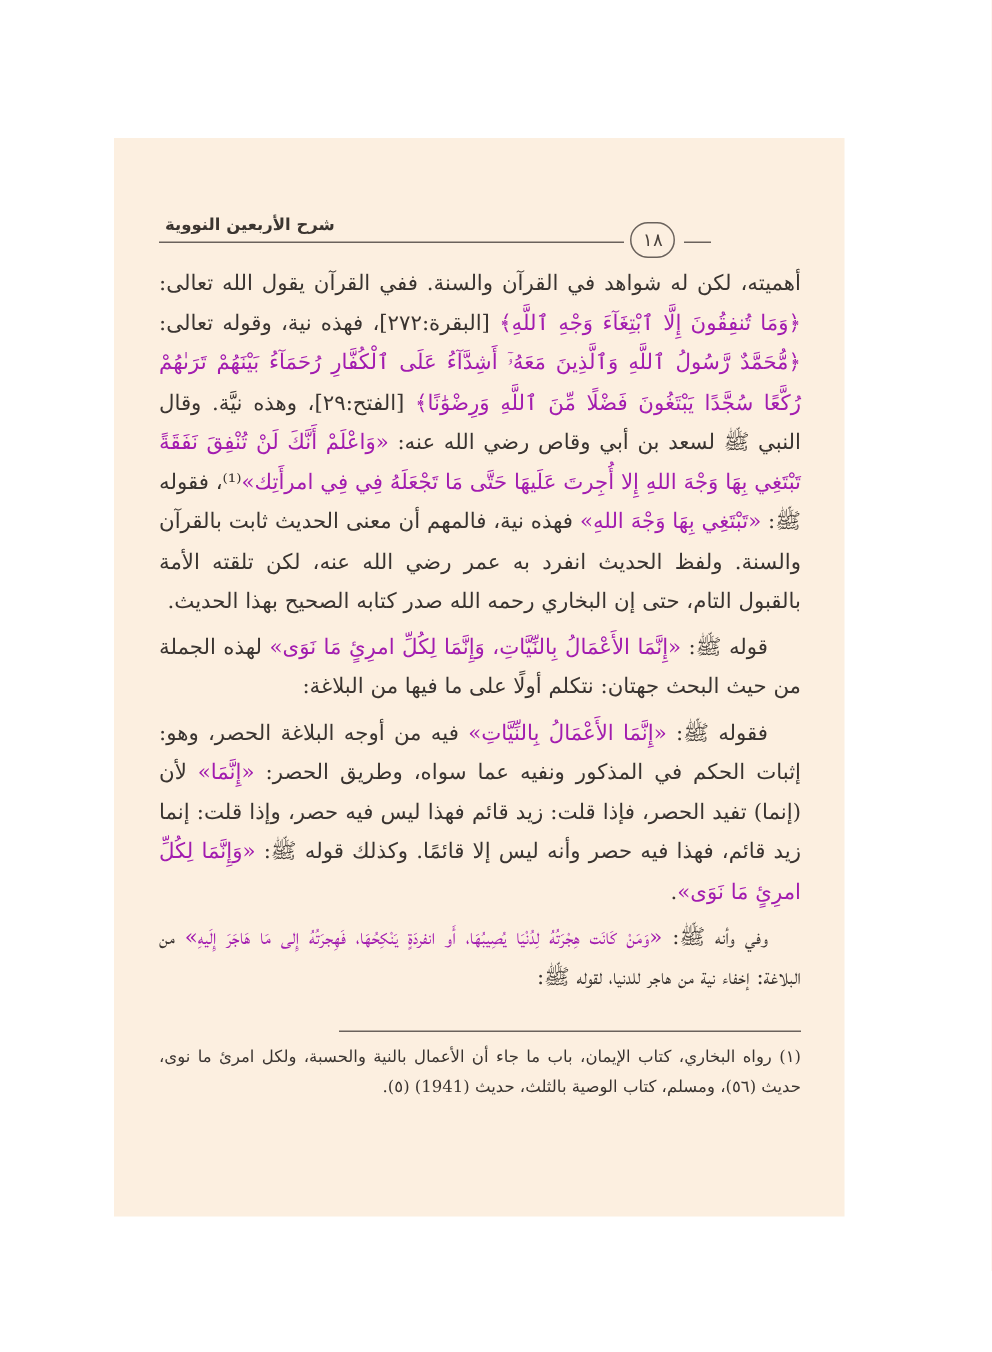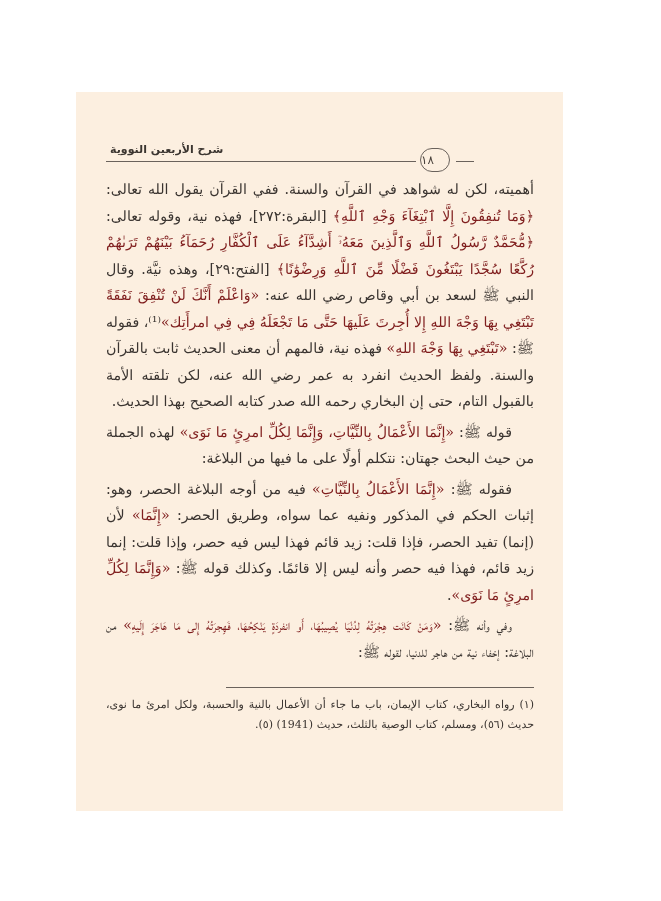--- a/index.html
+++ b/index.html
@@ -17,33 +17,33 @@
   .running-title {
     position: absolute; left: 4px; top: 3px; font-size: 11px; font-weight: bold;
     color: #3b3530; direction: rtl; font-family: "DejaVu Sans", sans-serif;
   }
   .header-rule {
     position: absolute; left: 0; top: 21px; width: 310px; height: 1px; background: #6a625c;
   }
   .page-num-frame {
     position: absolute; left: 314px; top: 8px; width: 30px; height: 24px;
     border: 1px solid #6a625c; border-radius: 12px;
-    display: flex; align-items: center; justify-content: flex-start;
-    font-size: 12px; color: #4a423c; font-family: Liberation Serif, serif; box-sizing: border-box;
+    display: flex; align-items: center; justify-content: center;
+    font-size: 12px; color: #4a423c; font-family: Liberation Mono, monospace; box-sizing: border-box;
   }
   .header-dash {
     position: absolute; left: 350px; top: 21px; width: 18px; height: 1px; background: #6a625c;
   }
   .body-text {
     position: absolute; left: 30px; top: 84px; width: 428px;
     direction: rtl; text-align: justify; font-size: 14.2px; line-height: 26.5px; color: #3a3430;
   }
   .body-text p { margin: 0 0 4px 0; }
   .body-text p.indent { text-indent: 22px; }
-  .q { color: #7f1d1d; }
+  .q { color: #a21caf; }
   .fn-rule {
     position: absolute; left: 150px; top: 595px; width: 308px; height: 1px; background: #6a625c;
   }
   .footnote {
     position: absolute; left: 30px; top: 603px; width: 428px; direction: rtl;
     font-size: 11px; line-height: 20px; color: #3a3430; text-align: justify;
   }
 </style>
 </head>
 <body>

